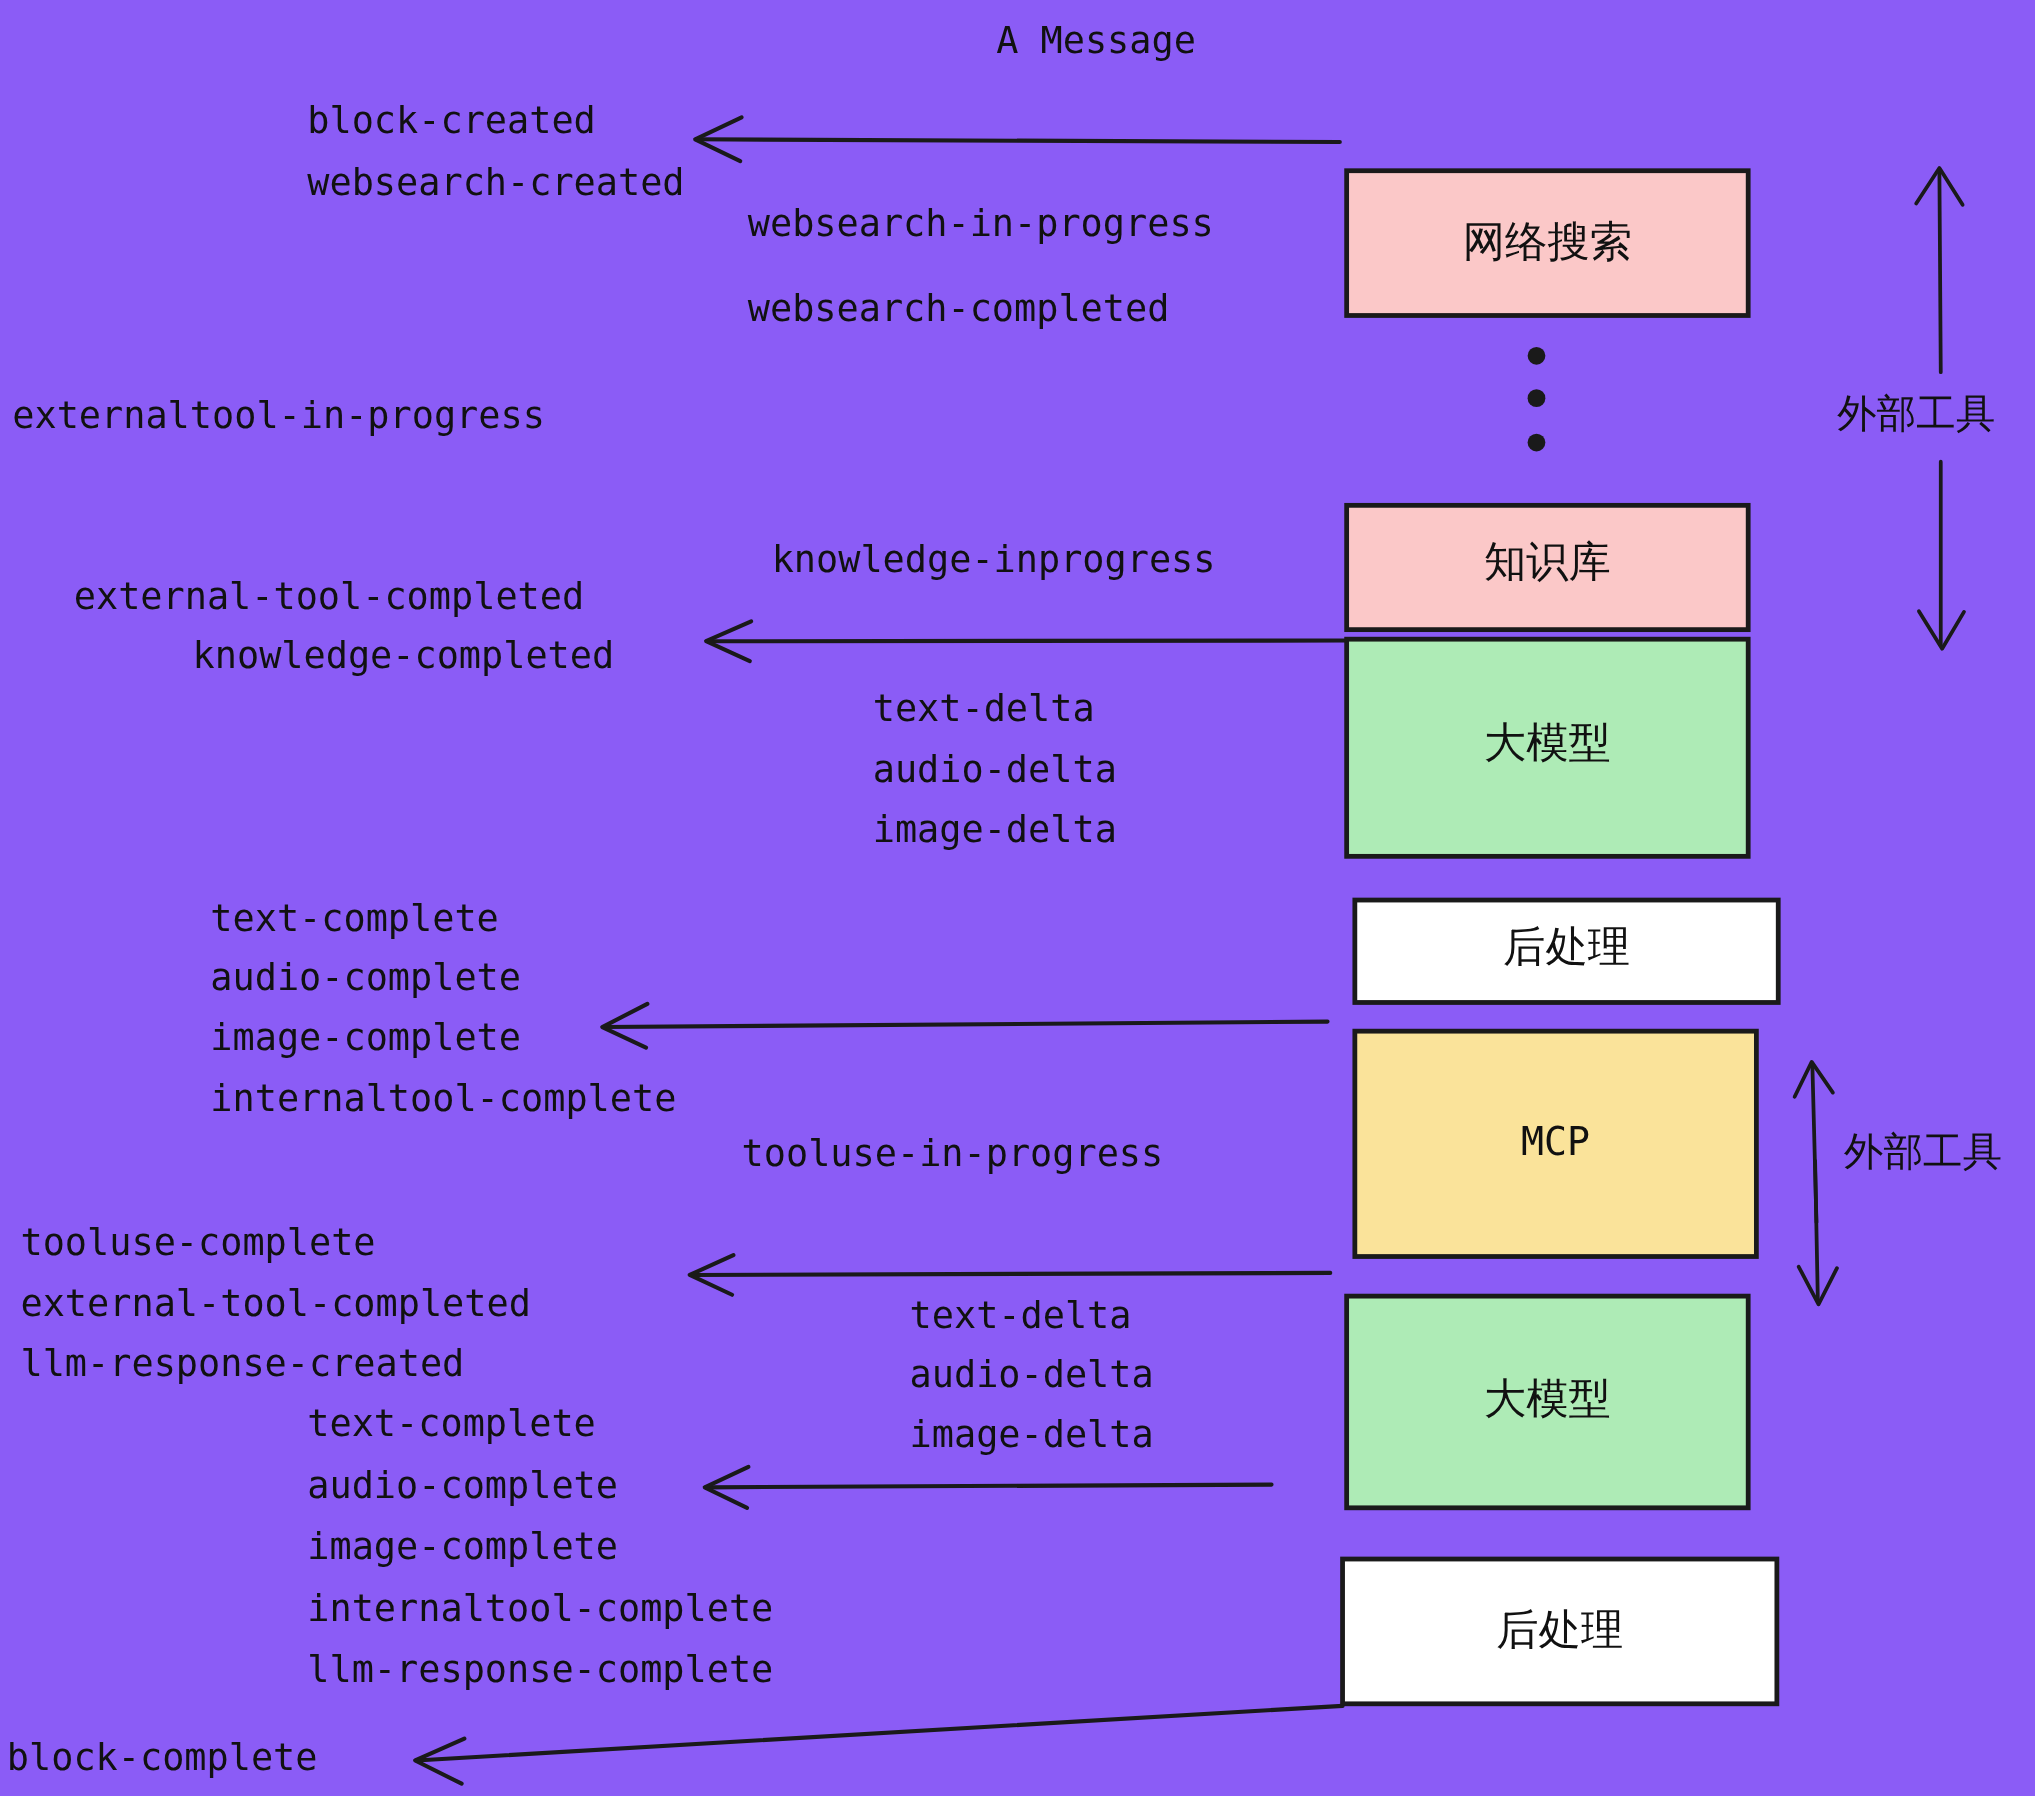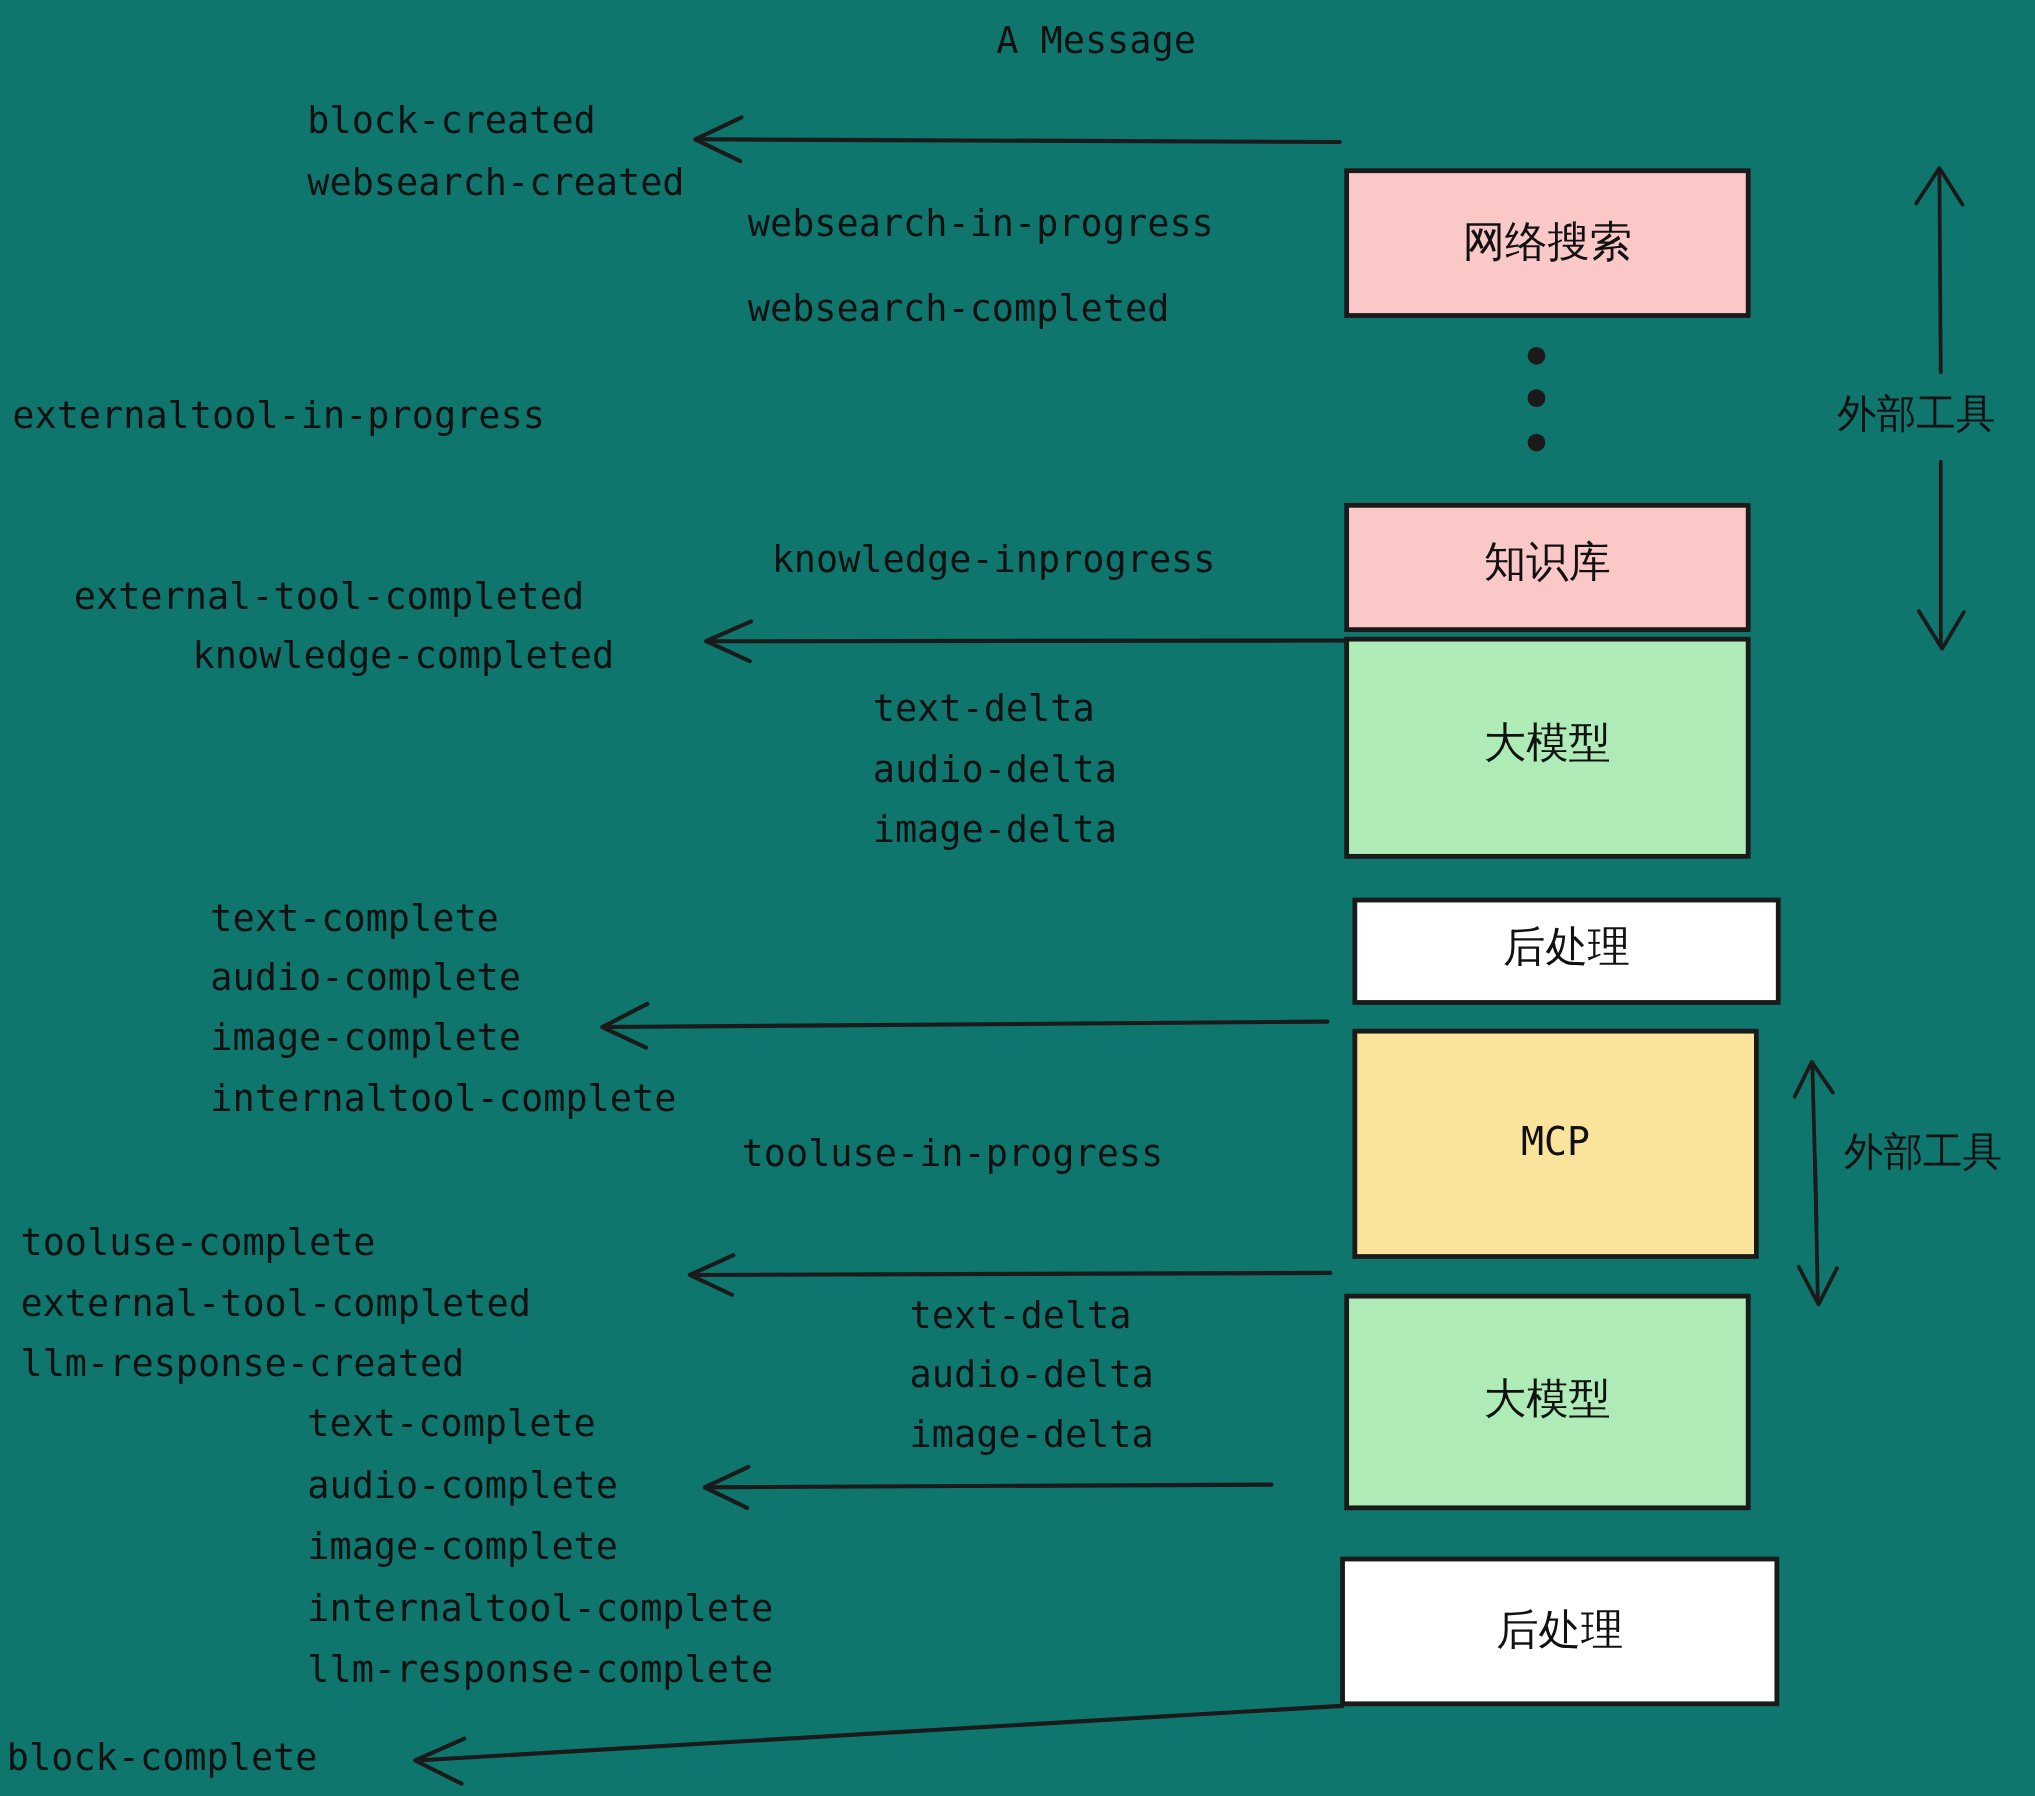--- a/index.html
+++ b/index.html
@@ -4,21 +4,21 @@
 <style>
   html, body {
     margin: 0;
     padding: 0;
     background: #ffffff;
   }
   #stage {
     position: relative;
     width: 2035px;
     height: 1796px;
-    background: #0f766e;
+    background: #8b5cf6;
     overflow: hidden;
     font-family: "DejaVu Sans Mono", "Liberation Mono", monospace;
   }
   svg#canvas {
     position: absolute;
     left: 0; top: 0;
     width: 2035px;
     height: 1796px;
   }
   .mono-label {

